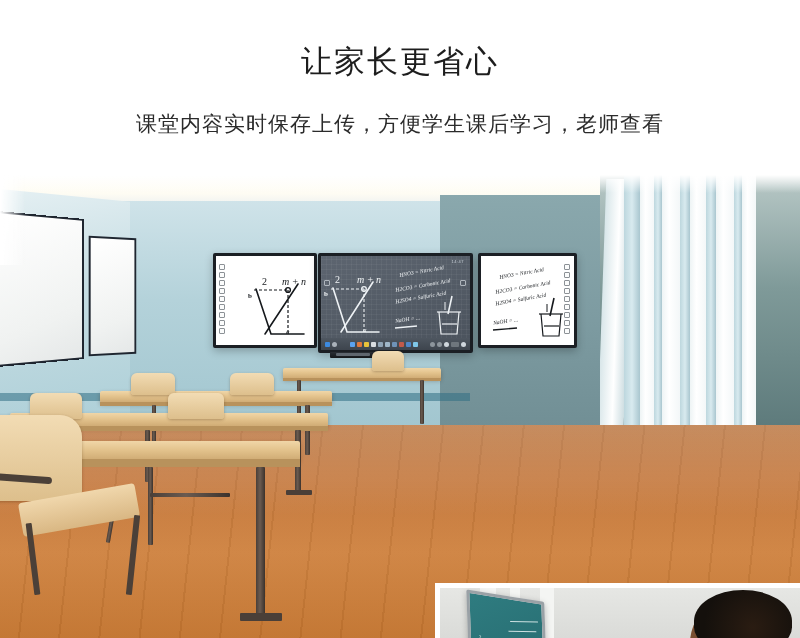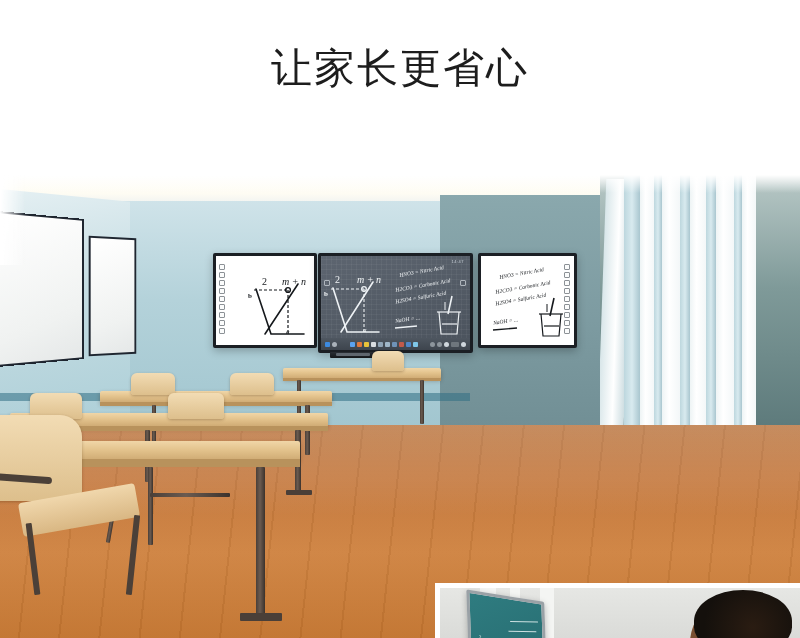--- a/index.html
+++ b/index.html
@@ -7,21 +7,21 @@
     width:800px; height:638px;
     font-family:"Liberation Sans", sans-serif;
     background:#ffffff; overflow:hidden; position:relative;
   }
   .page { position:relative; width:800px; height:638px; background:#fff; }
 
   
   .header { position:absolute; left:0; top:0; width:800px; height:175px; background:#fff; z-index:30; }
   .headline {
     position:absolute; top:41px; width:100%; text-align:center;
-    font-size:41px; font-weight:400; color:#1d1d1d; letter-spacing:2px;
+    font-size:31px; font-weight:400; color:#1d1d1d; letter-spacing:2px;
     font-family:"Liberation Serif", serif;
   }
   .subline {
     position:absolute; top:110px; width:100%; text-align:center;
     font-size:21px; font-weight:400; color:#2b2b2b; letter-spacing:1px;
     font-family:"Liberation Serif", serif;
   }
 
   
   .photo { position:absolute; left:0; top:175px; width:800px; height:463px; overflow:hidden; background:#b6d4dc; }
@@ -153,20 +153,21 @@
   .fade-left { position:absolute; left:0; top:0; width:26px; height:90px;
     background:linear-gradient(90deg,#ffffff,rgba(255,255,255,0)); z-index:12; }
 </style>
 </head>
 <body>
 
 <div class="page">
 
   <div class="header">
     <div class="headline">让家长更省心</div>
+    <div class="subline">课堂内容实时保存上传，方便学生课后学习，老师查看</div>
   </div>
 
   <div class="photo">
 
     <div class="ceiling"></div>
     <div class="wall-back"></div>
     <div class="wall-left"></div>
     <div class="wall-right-seg"></div>
     <div class="wall-skirt"></div>
 

